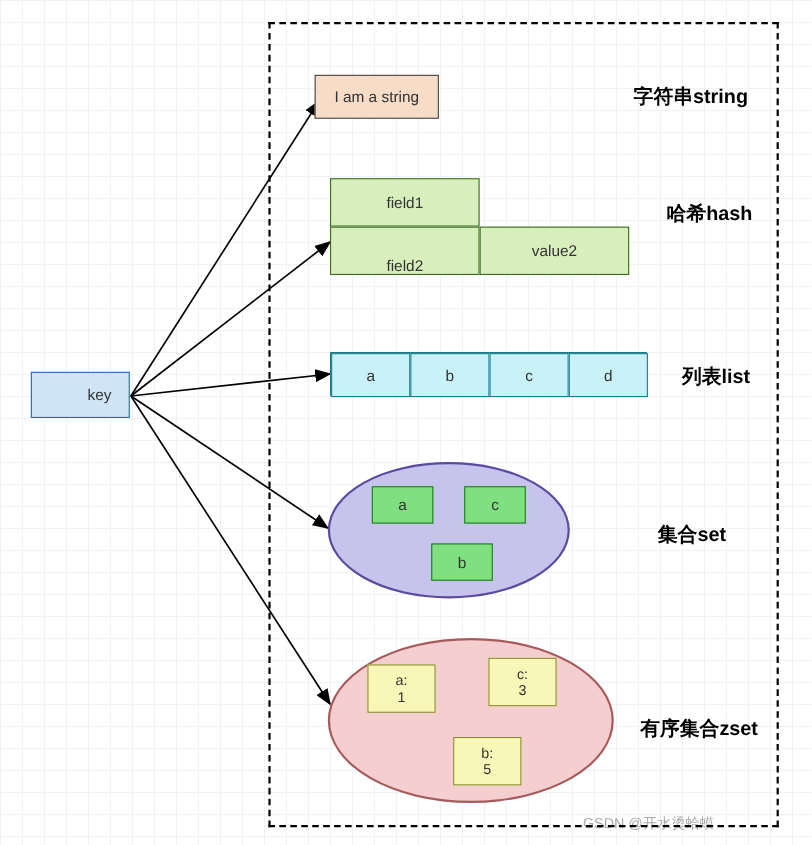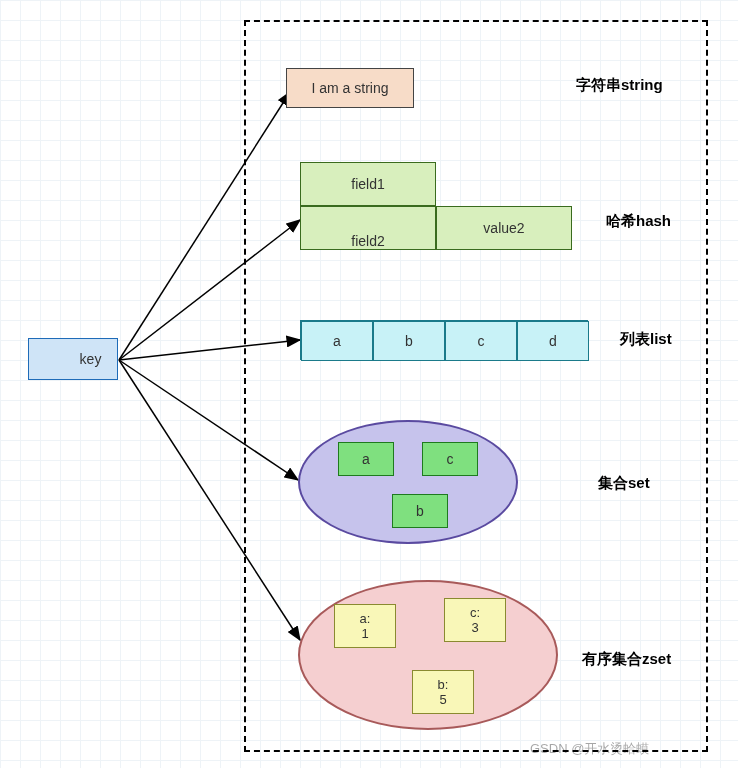--- a/index.html
+++ b/index.html
@@ -24,21 +24,21 @@
     width: 738px; height: 768px;
     pointer-events: none;
   }
   .node {
     position: absolute;
     border: 1px solid #444;
   }
   .label {
     position: absolute;
     font-weight: bold;
-    font-size: 15px;
+    font-size: 18px;
     color: #000;
   }
   .watermark {
     position: absolute;
     color: rgba(0,0,0,0.35);
     font-size: 13px;
   }
   
   .dashed-box {
     position: absolute;
@@ -111,37 +111,37 @@
   <line x1="119" y1="360" x2="298" y2="480" stroke="#000" stroke-width="1.5" marker-end="url(#arrowhead)"></line>
   <line x1="119" y1="360" x2="300" y2="640" stroke="#000" stroke-width="1.5" marker-end="url(#arrowhead)"></line>
 </svg>
 
 <div class="dashed-box" style="left:244px; top:20px; width:464px; height:732px;"></div>
 
 <div class="node key-box" style="left:28px; top:338px; width:90px; height:42px;padding-left:35px;">
   <span>key</span>
 </div>
 
-<div class="node string-box" style="left:286px; top:68px; width:128px; height:40px;">
+<div class="node string-box" style="left:286px; top:68px; width:113px; height:40px;">
   <span>I am a string</span>
 </div>
 <div class="label" style="left:576px; top:76px;">字符串string</div>
 
 <div class="hash-wrap" style="left:300px; top:162px; width:300px; height:88px;">
   <div class="hash-cell" style="left:0; top:0; width:136px; height:44px;">
     <span>field1</span>
     </div>
   <div class="hash-cell" style="left:0; top:44px; width:136px; height:44px;align-items:flex-end;">
     <span>field2</span>
     </div>
   <div class="hash-cell" style="left:136px; top:44px; width:136px; height:44px;">
     <span>value2</span>
     </div>
 </div>
-<div class="label" style="left:606px; top:212px;">哈希hash</div>
+<div class="label" style="left:606px; top:182px;">哈希hash</div>
 
 <div class="list-wrap" style="left:300px; top:320px; width:288px; height:40px;">
   <div class="list-cell" style="left:0;   top:0; width:72px; height:40px;">
       <span>a</span>
     </div>
   <div class="list-cell" style="left:72px; top:0; width:72px; height:40px;">
       <span>b</span>
     </div>
   <div class="list-cell" style="left:144px;top:0; width:72px; height:40px;">
       <span>c</span>

